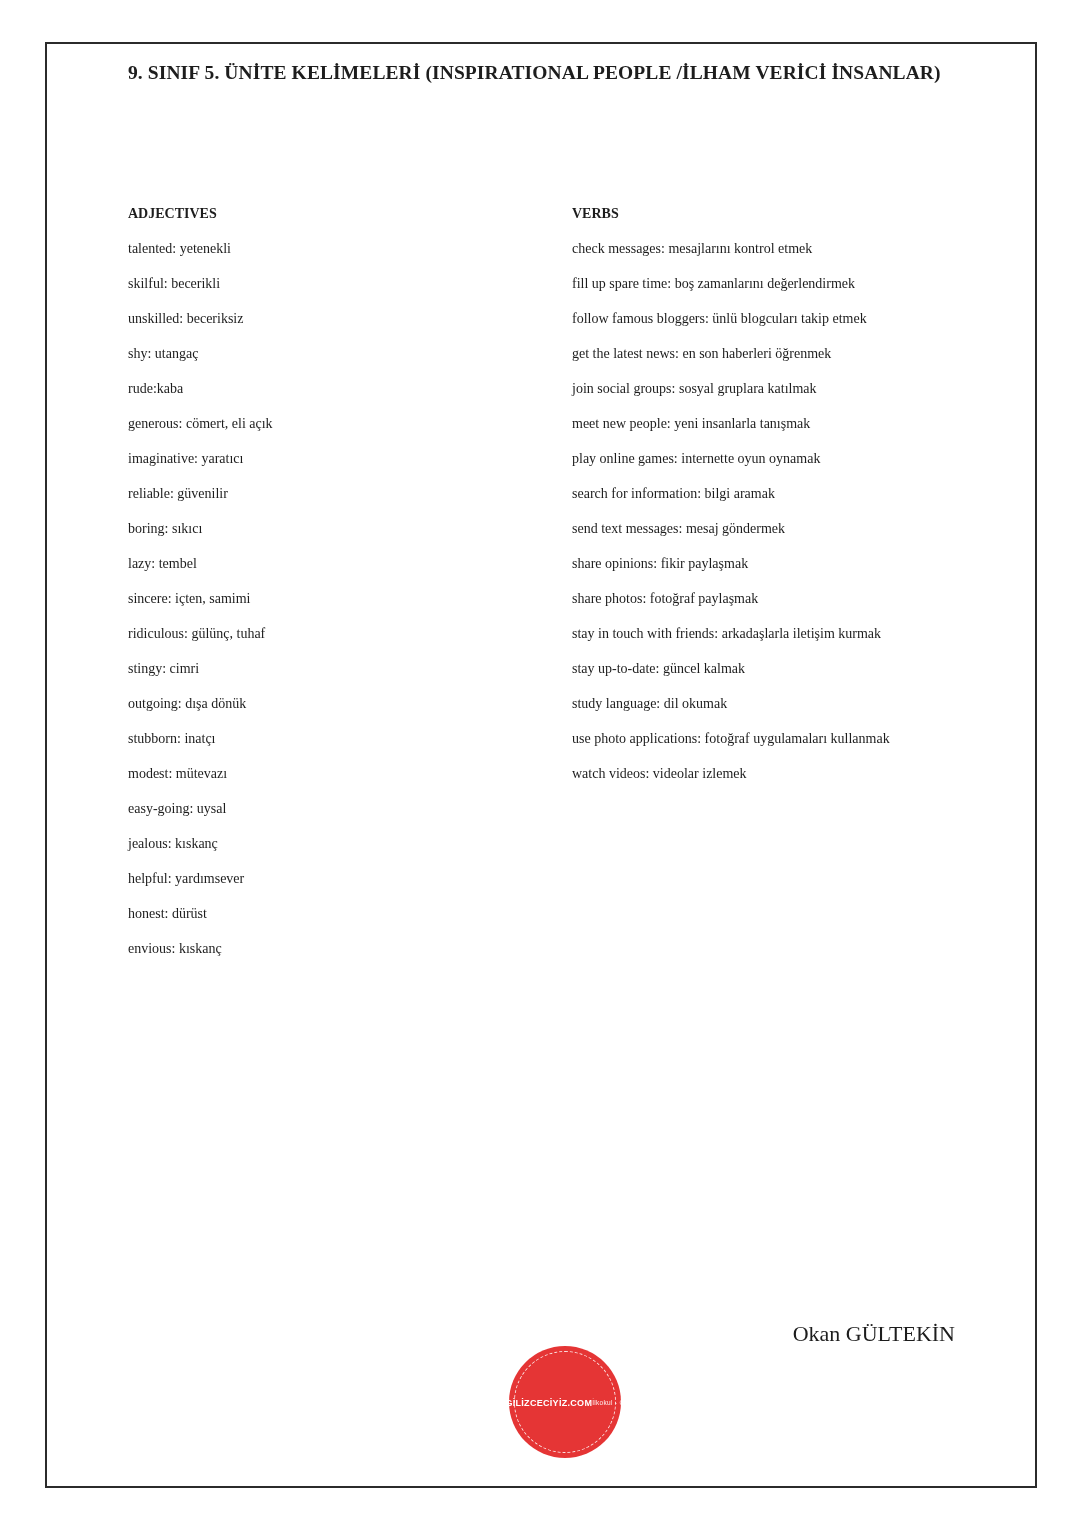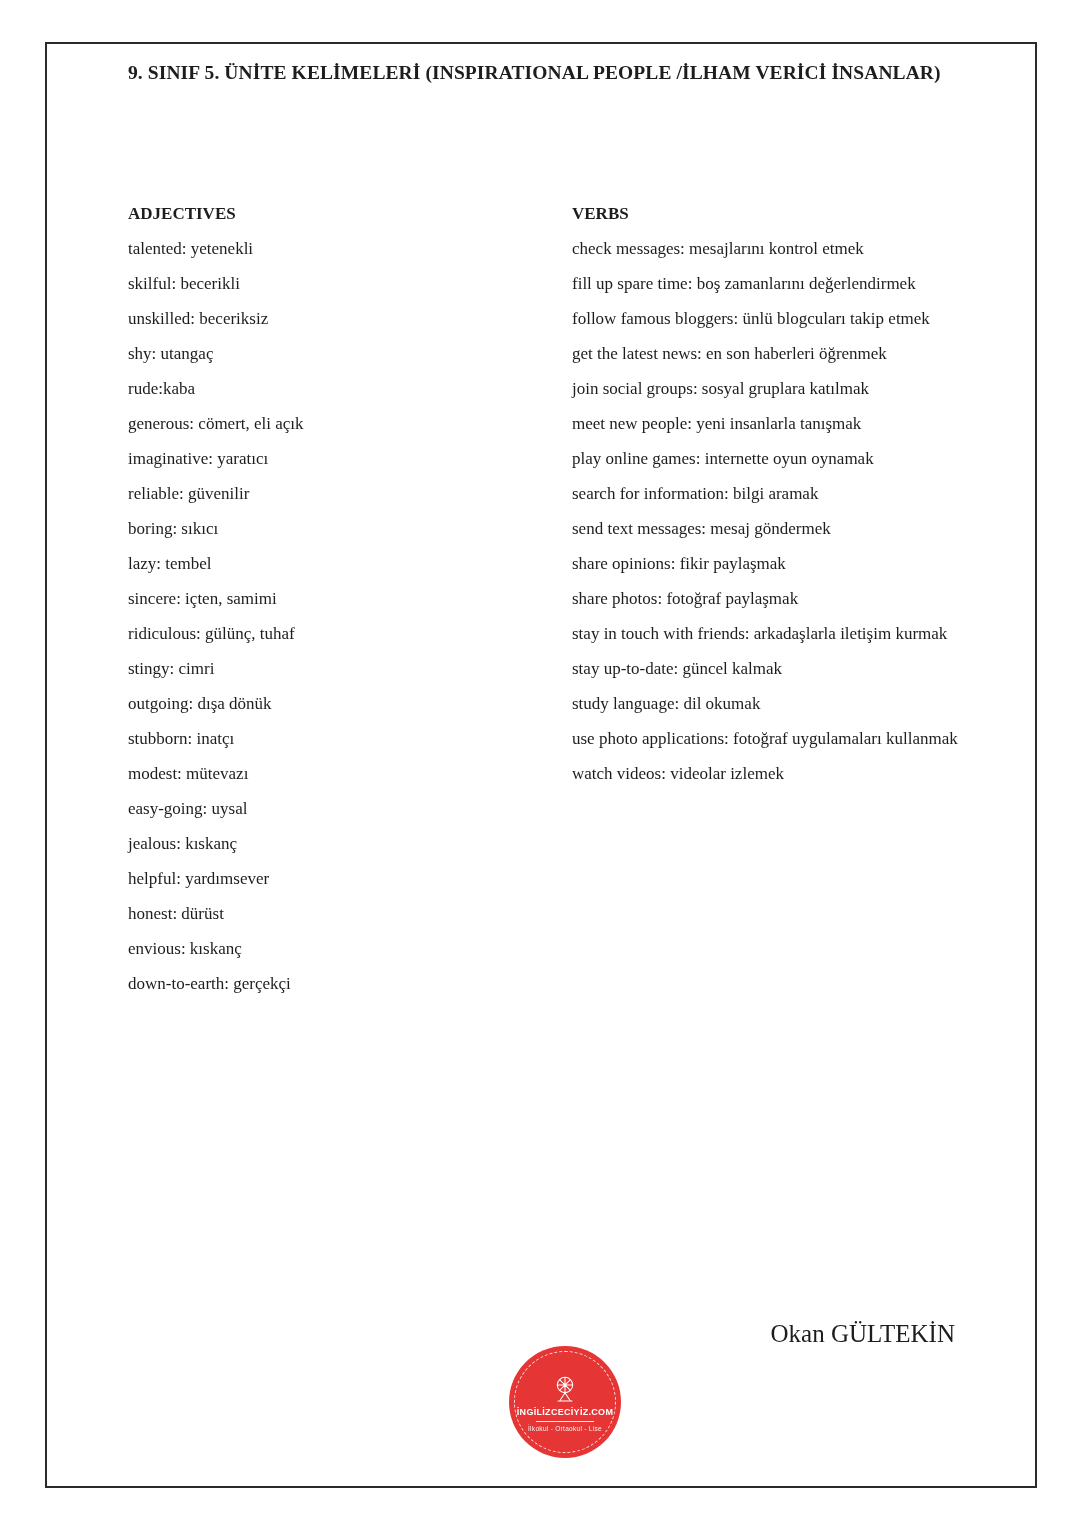--- a/index.html
+++ b/index.html
@@ -26,49 +26,48 @@
     left: 128px;
     top: 62px;
     width: 860px;
     font-size: 19.5px;
     font-weight: bold;
     letter-spacing: 0.1px;
   }
   .col {
     position: absolute;
     top: 196px;
-    font-size: 17px;
+    font-size: 14px;
   }
   .col.adjectives { left: 128px; width: 424px; }
   .col.verbs { left: 572px; width: 392px; }
   .col-header {
     font-weight: bold;
     line-height: 35px;
   }
   .vocab-item {
     line-height: 35px;
   }
   .author {
     position: absolute;
     top: 1322px;
     right: 125px;
-    font-size: 25px;
+    font-size: 22px;
     line-height: 24px;
     margin-left: 16px;
   }
   .logo {
     position: absolute;
     left: 509px;
     top: 1346px;
     width: 112px;
     height: 112px;
     border-radius: 50%;
     background: #e53535;
     display: flex;
-    flex-direction: column;
     align-items: center;
     justify-content: center;
     font-family: "Liberation Sans", sans-serif;
     color: #ffffff;
     text-align: center;
   }
   .logo-dashed-ring {
     position: absolute;
     inset: 5px;
     border: 1px dashed rgba(255,255,255,0.85);
@@ -119,21 +118,20 @@
       <div class="vocab-item">ridiculous: gülünç, tuhaf</div>
       <div class="vocab-item">stingy: cimri</div>
       <div class="vocab-item">outgoing: dışa dönük</div>
       <div class="vocab-item">stubborn: inatçı</div>
       <div class="vocab-item">modest: mütevazı</div>
       <div class="vocab-item">easy-going: uysal</div>
       <div class="vocab-item">jealous: kıskanç</div>
       <div class="vocab-item">helpful: yardımsever</div>
       <div class="vocab-item">honest: dürüst</div>
       <div class="vocab-item">envious: kıskanç</div>
-      <div class="vocab-item">down-to-earth: gerçekçi</div>
     </div>
 </div>
 
 <div class="col verbs">
   <div class="col-header">VERBS</div>
   <div>
       <div class="vocab-item">check messages: mesajlarını kontrol etmek</div>
       <div class="vocab-item">fill up spare time: boş zamanlarını değerlendirmek</div>
       <div class="vocab-item">follow famous bloggers: ünlü blogcuları takip etmek</div>
       <div class="vocab-item">get the latest news: en son haberleri öğrenmek</div>

